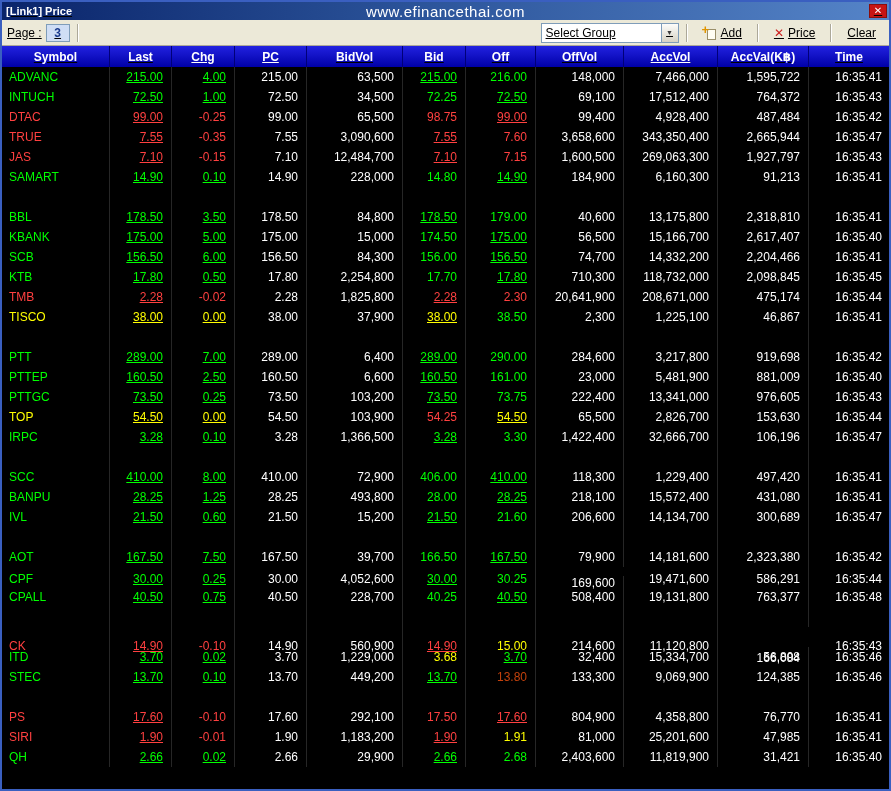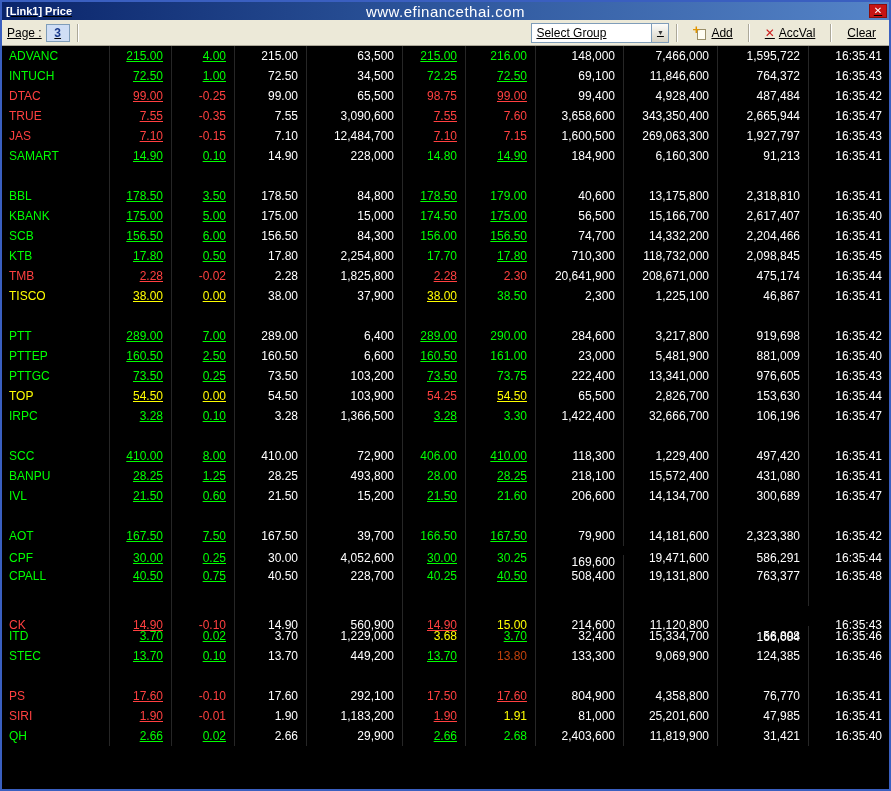--- a/index.html
+++ b/index.html
@@ -126,28 +126,41 @@
     <div class="tb-btn">
       <span class="add-icon">
           <span class="doc"></span>
           <span class="plus">+</span>
         </span>
       <span>Add</span>
     </div>
     <span class="tb-sep"></span>
     <div class="tb-btn">
       <span class="remove-icon">✕</span>
-      <span>AccVal</span>
+      <span>Price</span>
     </div>
     <span class="tb-sep"></span>
     <div class="tb-btn">
       <span>Clear</span>
     </div>
   </div>
 
+  <div class="theader">
+      <div class="hcell">Symbol</div>
+      <div class="hcell">Last</div>
+      <div class="hcell u">Chg</div>
+      <div class="hcell u">PC</div>
+      <div class="hcell">BidVol</div>
+      <div class="hcell">Bid</div>
+      <div class="hcell">Off</div>
+      <div class="hcell">OffVol</div>
+      <div class="hcell u">AccVol</div>
+      <div class="hcell">AccVal(K฿)</div>
+      <div class="hcell">Time</div>
+    </div>
 
   <div class="tbody">
       <div class="trow">
         <div class="tcell sym" style="color: rgb(0, 255, 0);">ADVANC</div>
         <div class="tcell" style="color: rgb(0, 255, 0); text-decoration: underline;">215.00</div>
         <div class="tcell" style="color: rgb(0, 255, 0); text-decoration: underline;">4.00</div>
         <div class="tcell" style="color: rgb(255, 255, 255);">215.00</div>
         <div class="tcell" style="color: rgb(255, 255, 255);">63,500</div>
         <div class="tcell" style="color: rgb(0, 255, 0); text-decoration: underline;">215.00</div>
         <div class="tcell" style="color: rgb(0, 255, 0);">216.00</div>
@@ -158,21 +171,21 @@
       </div>
       <div class="trow">
         <div class="tcell sym" style="color: rgb(0, 255, 0);">INTUCH</div>
         <div class="tcell" style="color: rgb(0, 255, 0); text-decoration: underline;">72.50</div>
         <div class="tcell" style="color: rgb(0, 255, 0); text-decoration: underline;">1.00</div>
         <div class="tcell" style="color: rgb(255, 255, 255);">72.50</div>
         <div class="tcell" style="color: rgb(255, 255, 255);">34,500</div>
         <div class="tcell" style="color: rgb(0, 255, 0);">72.25</div>
         <div class="tcell" style="color: rgb(0, 255, 0); text-decoration: underline;">72.50</div>
         <div class="tcell" style="color: rgb(255, 255, 255);">69,100</div>
-        <div class="tcell" style="color: rgb(255, 255, 255);">11,846,600</div>
+        <div class="tcell" style="color: rgb(255, 255, 255);">17,512,400</div>
         <div class="tcell" style="color: rgb(255, 255, 255);">764,372</div>
         <div class="tcell" style="color: rgb(255, 255, 255);">16:35:43</div>
       </div>
       <div class="trow">
         <div class="tcell sym" style="color: rgb(255, 64, 64);">DTAC</div>
         <div class="tcell" style="color: rgb(255, 64, 64); text-decoration: underline;">99.00</div>
         <div class="tcell" style="color: rgb(255, 64, 64);">-0.25</div>
         <div class="tcell" style="color: rgb(255, 255, 255);">99.00</div>
         <div class="tcell" style="color: rgb(255, 255, 255);">65,500</div>
         <div class="tcell" style="color: rgb(255, 64, 64);">98.75</div>

